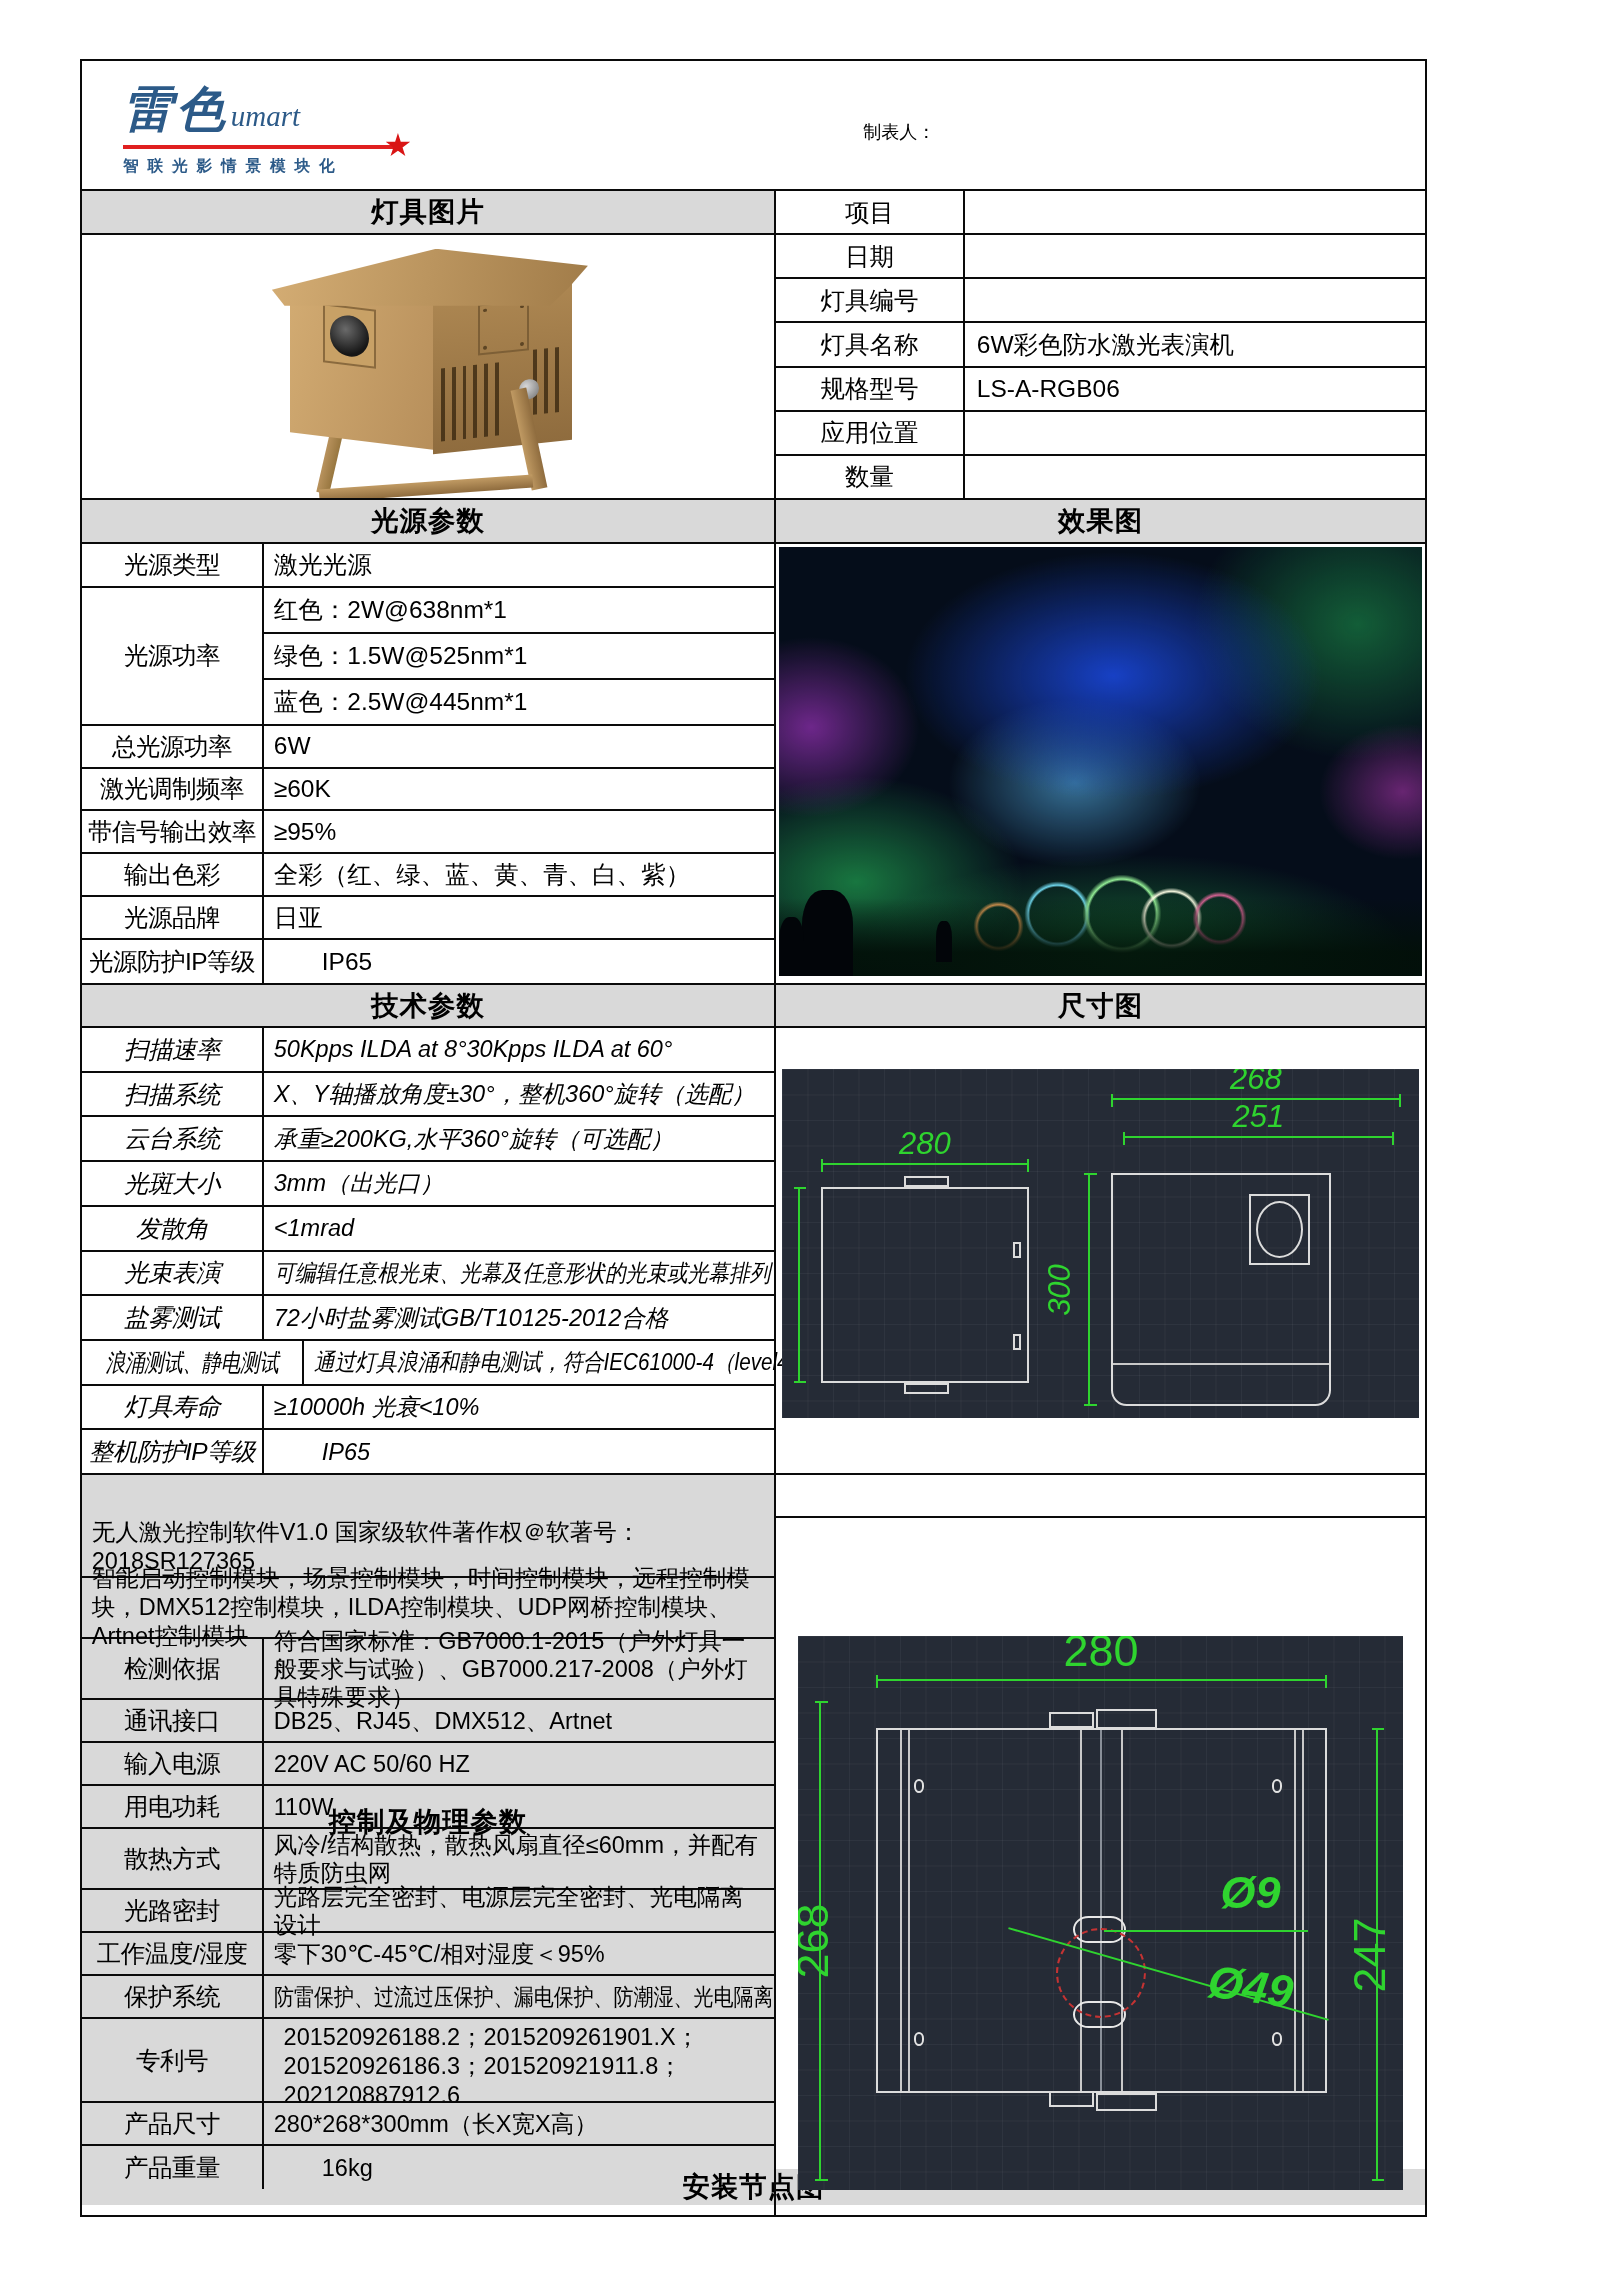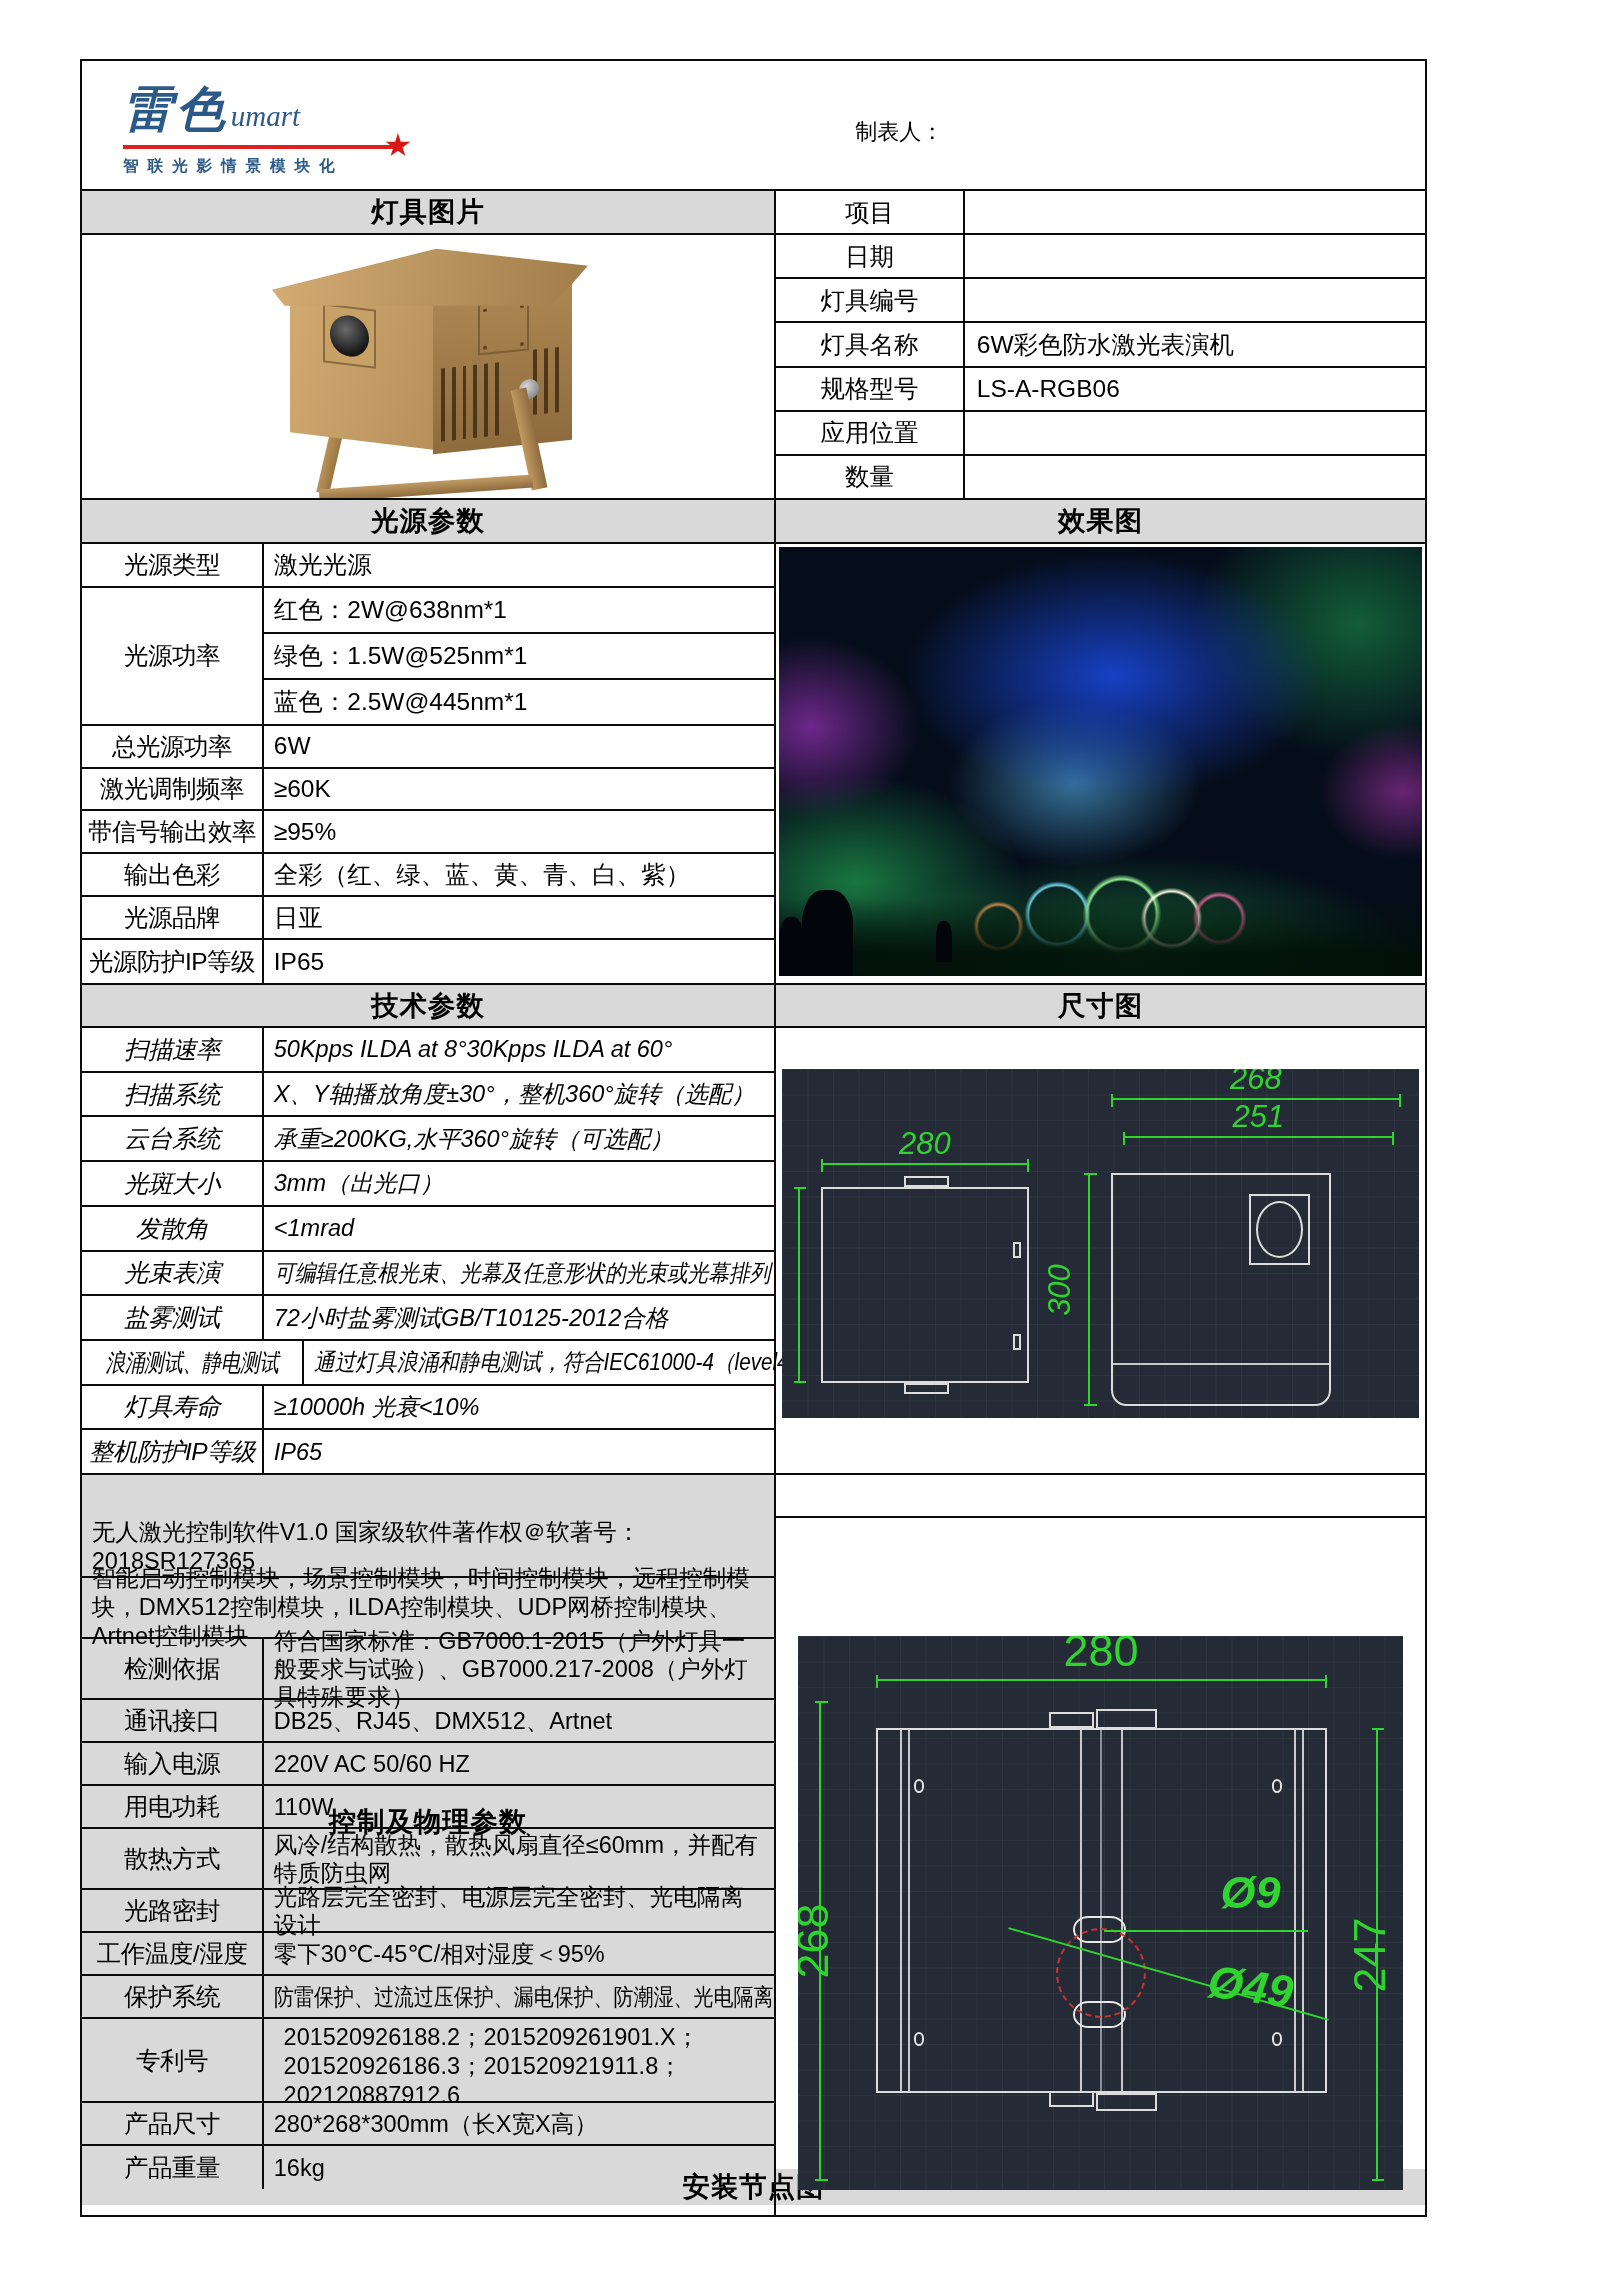--- a/index.html
+++ b/index.html
@@ -7,41 +7,41 @@
   .sheet { position:absolute; left:80px; top:59px; width:1347px; border:2.9px solid #0a0a0a; background:#fff; }
 
   
   .band { display:flex; border-bottom:2px solid #0a0a0a; }
   .band:last-child { border-bottom:0; }
   .bl { width:694px; flex:0 0 694px; border-right:2px solid #0a0a0a; position:relative; }
   .br { flex:1; position:relative; }
   .sh { background:#d9d9d9; font-weight:700; font-size:27.4px; display:flex; align-items:center; justify-content:center; letter-spacing:1px; }
   .col { display:flex; flex-direction:column; height:100%; }
   .r { display:flex; border-bottom:2px solid #0a0a0a; }
-  .r.last { border-bottom:0; }
+  .r.last { border-bottom:0;gap:48px; }
   .lb { flex:0 0 182px; border-right:2px solid #0a0a0a; display:flex; align-items:center; justify-content:center; text-align:center; font-size:24.5px; letter-spacing:-0.5px; padding:0 2px; }
   .vl { flex:1; display:flex; align-items:center; padding:2px 7.8px 2px 9.8px; font-size:24.5px; line-height:28px; }
   .v24 { font-size:23.5px; }
   .sq  { display:inline-block; white-space:nowrap; transform:scaleX(.8); transform-origin:center; }
   .vfit{ display:inline-block; white-space:nowrap; transform:scaleX(.88); transform-origin:left center; }
   .full { display:flex; align-items:center; padding:2px 9.8px; font-size:23.5px; line-height:29px; border-bottom:2px solid #0a0a0a; }
 
   
   .hdr { height:130px; position:relative; border-bottom:2px solid #0a0a0a; }
   .logo { position:absolute; left:41px; top:15.7px; width:294px; }
   .logo-line { position:relative; white-space:nowrap; }
   .logo-cn { font-family:"Liberation Serif","DejaVu Serif",serif; font-style:italic; font-weight:700; font-size:49px; color:#2c5a88; letter-spacing:3.9px; }
   .logo-en { font-family:"Liberation Serif","DejaVu Serif",serif; font-style:italic; font-size:29px; color:#2c5a88; margin-left:2px; }
   .logo-underline { width:272px; height:3.9px; background:#e01f1f; margin-top:2px; position:relative; }
   .logo-starburst { position:absolute; right:-15.7px; top:-11.8px; width:25.5px; height:25.5px; background:#d91515;
     clip-path:polygon(50% 0%,61% 35%,98% 35%,68% 57%,79% 91%,50% 70%,21% 91%,32% 57%,2% 35%,39% 35%); }
   .logo-sub { margin-top:7.8px; font-size:15.7px; font-weight:700; color:#2c5a88; letter-spacing:8.8px; white-space:nowrap; }
   .title-wrap { position:absolute; left:333px; right:59px; top:0; height:130px; display:flex; align-items:center; justify-content:center; }
   .doc-title { font-size:39px; font-weight:700; letter-spacing:1px; }
-  .maker { font-size:22px; margin-left:17.6px; margin-top:11.8px; }
+  .maker { font-size:18px; margin-left:17.6px; margin-top:11.8px; }
 
   
   .bandA { height:309px; }
   .photo-hdr { height:44px; border-bottom:2px solid #0a0a0a; }
   .photo-area { position:relative; height:263px; background:#fff; overflow:hidden; }
   .ir { flex:1 1 0; display:flex; border-bottom:2px solid #0a0a0a; }
   .ir.last { border-bottom:0; }
   .il { flex:0 0 189px; border-right:2px solid #0a0a0a; display:flex; align-items:center; justify-content:center; font-size:24.5px; }
   .iv { flex:1; display:flex; align-items:center; padding-left:11.8px; font-size:24.5px; }
 

